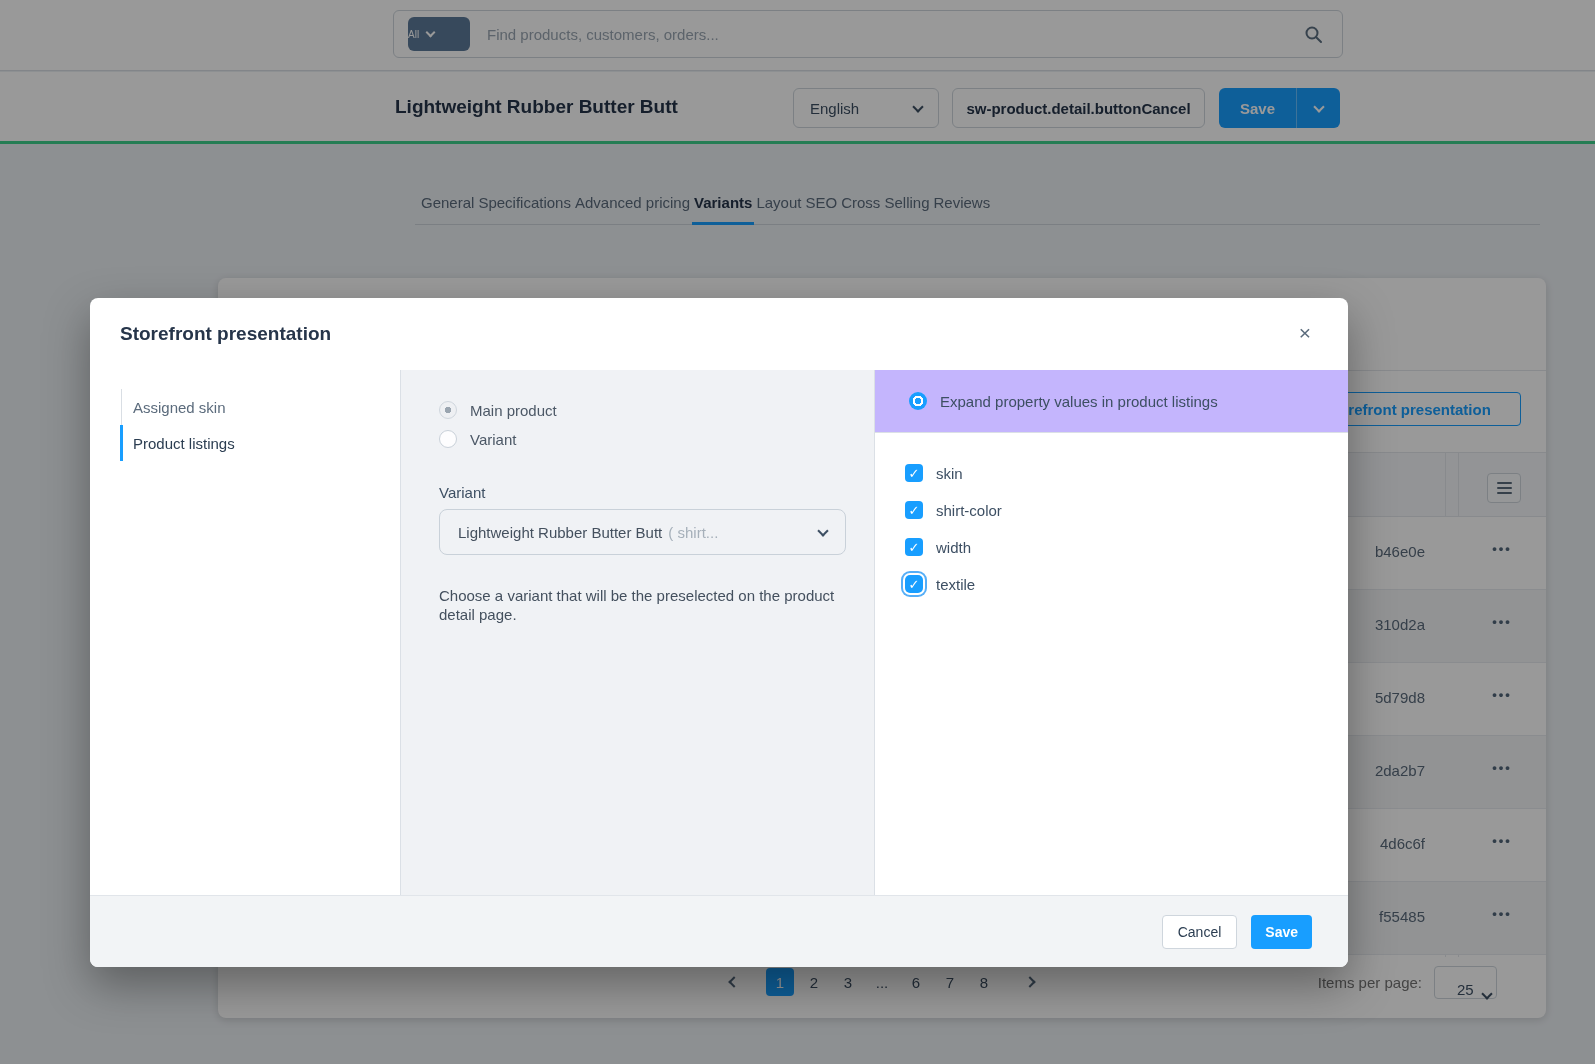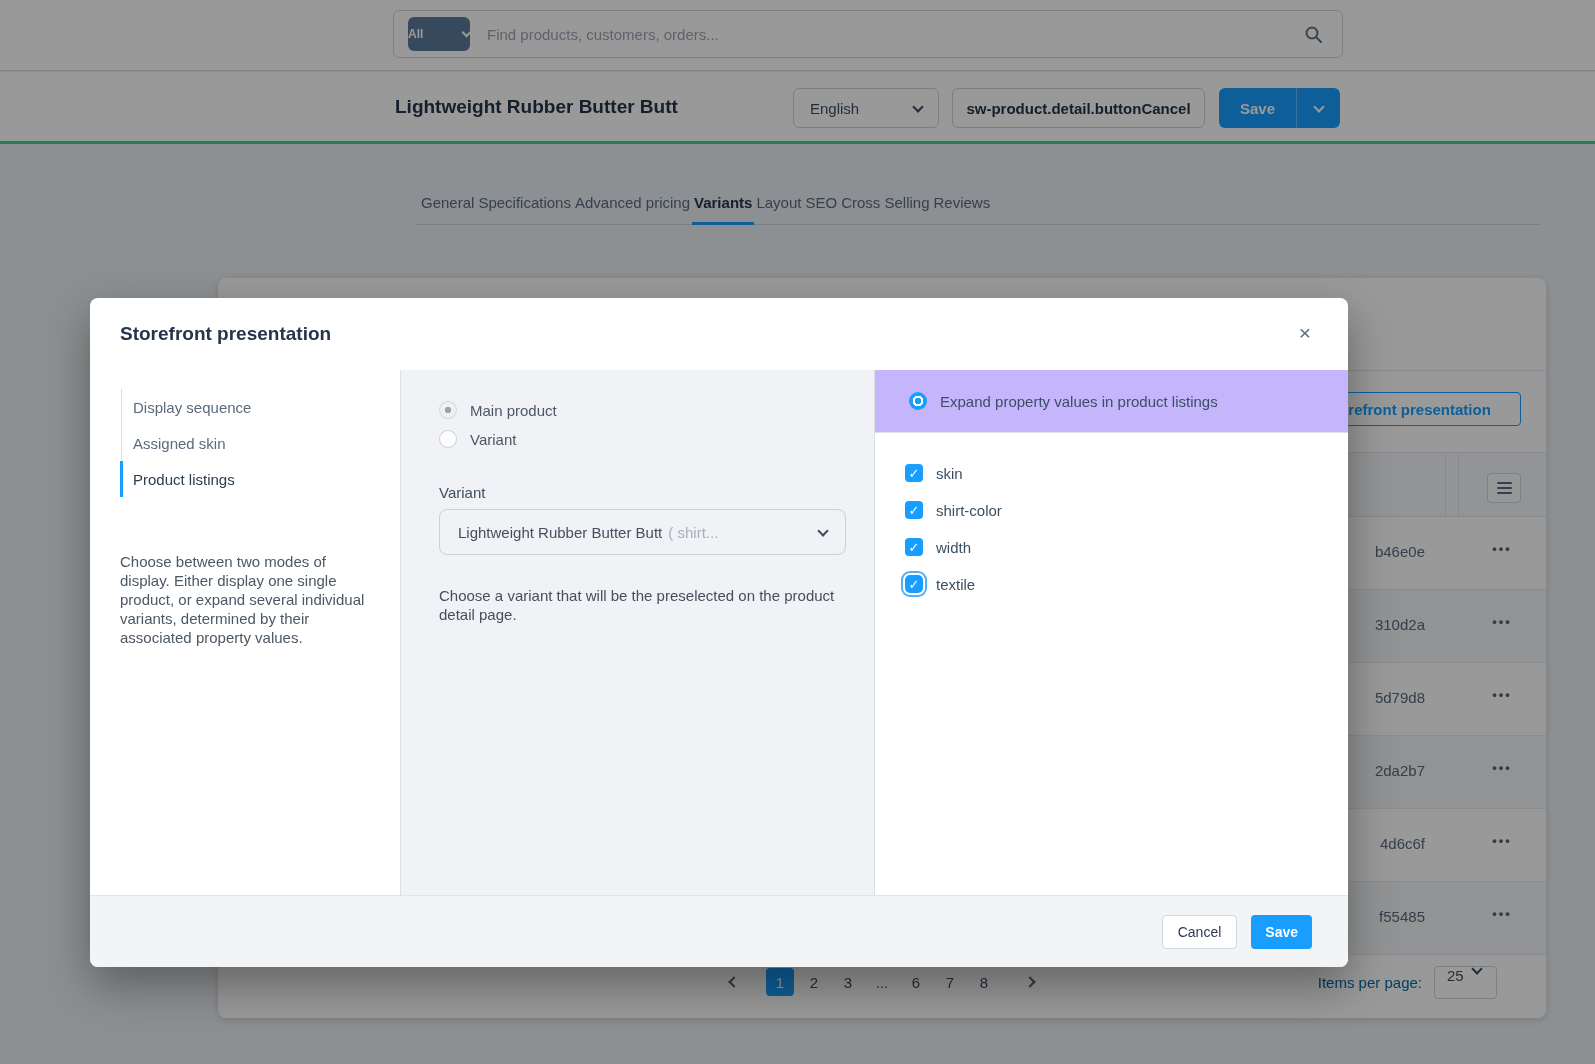--- a/index.html
+++ b/index.html
@@ -3,21 +3,21 @@
 <meta charset="utf-8">
 <style>
   * { margin:0; padding:0; box-sizing:border-box; }
   html,body { width:1595px; height:1064px; }
   body { font-family:"Liberation Sans","DejaVu Sans",sans-serif; }
   .stage { position:relative; width:1595px; height:1064px; background:#ecf0f4; overflow:hidden; }
 
   
   .topbar { position:absolute; left:0; top:0; width:100%; height:71px; background:#fff; border-bottom:1px solid #d9dee4; }
   .searchbox { position:absolute; left:393px; top:10px; width:950px; height:48px; background:#fff; border:1px solid #cfd6dd; border-radius:6px; display:flex; align-items:center; }
-  .all-badge { margin-left:14px; width:62px; height:34px; background:#5d7a99; border-radius:6px; color:#fff; font-size:12px; font-weight:700; display:flex; align-items:center; justify-content:space-between; gap:8px; }
+  .all-badge { margin-left:14px; width:62px; height:34px; background:#5d7a99; border-radius:6px; color:#fff; font-size:10px; font-weight:400; display:flex; align-items:center; justify-content:flex-start; gap:8px; }
   .all-badge .chev { width:7px; height:7px; border-width:0 2px 2px 0; margin-top:-3px; }
   .search-ph { margin-left:17px; font-size:15px; color:#9aa6b2; }
   .search-ico { position:absolute; right:19px; top:14px; }
 
   .smartbar { position:absolute; left:0; top:72px; width:100%; height:72px; background:#fff; border-bottom:3px solid #3ed18c; }
   .page-title { position:absolute; left:395px; top:24px; font-size:19px; font-weight:700; color:#26354a; }
   .lang-select { position:absolute; left:793px; top:16px; width:146px; height:40px; border:1px solid #cfd6dd; border-radius:6px; background:#fff; display:flex; align-items:center; padding:0 16px; font-size:15px; color:#3d4f63; }
   .lang-select .chev { position:absolute; right:16px; }
   .cancel-key { position:absolute; left:952px; top:16px; width:253px; height:40px; border:1px solid #cfd6dd; border-radius:6px; background:#fff; display:flex; align-items:center; justify-content:center; font-size:15px; font-weight:700; color:#26354a; }
   .save-split { position:absolute; left:1219px; top:16px; height:40px; display:flex; }
@@ -41,22 +41,22 @@
   .grow { position:relative; height:73px; border-bottom:1px solid #e6eaee; background:#fff; }
   .grow.alt { background:#f3f5f7; }
   .hash { position:absolute; right:121px; top:26px; font-size:15px; color:#5b6b7c; }
   .dots { position:absolute; left:1262px; top:24px; width:44px; text-align:center; color:#52667a; font-size:13px; letter-spacing:2px; font-weight:700; }
   .pager { position:absolute; left:50%; transform:translateX(-50%); top:690px; display:flex; align-items:center; gap:6px; }
   .pbtn { min-width:28px; height:28px; border-radius:4px; display:flex; align-items:center; justify-content:center; font-size:15px; color:#3d4f63; padding:0 4px; }
   .pbtn.active { background:#189eff; color:#fff; }
   .pchev { width:28px; height:28px; display:flex; align-items:center; justify-content:center; color:#52667a; }
   .pchev.prev { margin-right:12px; } .pchev.next { margin-left:12px; }
   .ipp { position:absolute; right:49px; top:688px; display:flex; align-items:center; gap:12px; }
-  .ipp-label { font-size:15px; color:#0369a1; }
-  .ipp-select { width:63px; height:33px; border:1px solid #cfd6dd; border-radius:4px; background:#fff; display:flex; align-items:flex-start; padding-left:12px; gap:9px; font-size:15px; color:#3d4f63; }
+  .ipp-label { font-size:15px; color:#737373; }
+  .ipp-select { width:63px; height:33px; border:1px solid #cfd6dd; border-radius:4px; background:#fff; display:flex; align-items:flex-end; padding-left:22px; gap:9px; font-size:15px; color:#3d4f63; }
   .ipp-select .chev { margin-top:-2px; }
 
   
   .overlay { position:absolute; inset:0; background:rgba(0,0,0,.40); z-index:10; }
 
   
   .modal { position:absolute; left:90px; top:298px; width:1258px; height:669px; background:#fff; border-radius:8px; box-shadow:0 18px 45px rgba(0,0,0,.35); z-index:20; display:flex; flex-direction:column; }
   .m-header { flex:none; height:72px; display:flex; align-items:center; padding-left:30px; position:relative; }
   .m-title { font-size:19px; font-weight:700; color:#26354a; }
   .m-close { position:absolute; right:30px; top:22px; width:26px; height:26px; display:flex; align-items:center; justify-content:center; font-size:21px; color:#5b6b7c; cursor:default; }
@@ -219,25 +219,23 @@
   <div class="modal">
     <div class="m-header">
       <span class="m-title">Storefront presentation</span>
       <span class="m-close">×</span>
     </div>
 
     <div class="m-body">
 
       <div class="mcol-left">
         <div class="mnav">
-          <div class="mnav-item">Display sequence</div>
           <div class="mnav-item">Assigned skin</div>
           <div class="mnav-item active">Product listings</div>
         </div>
-        <div class="mdesc">Choose between two modes of display. Either display one single product, or expand several individual variants, determined by their associated property values.</div>
       </div>
 
       <div class="mcol-mid">
         <div class="mid-content">
           <div class="opt-row">
             <span class="radio on-gray"></span>
             <span>Main product</span>
           </div>
           <div class="opt-row">
             <span class="radio off"></span>

